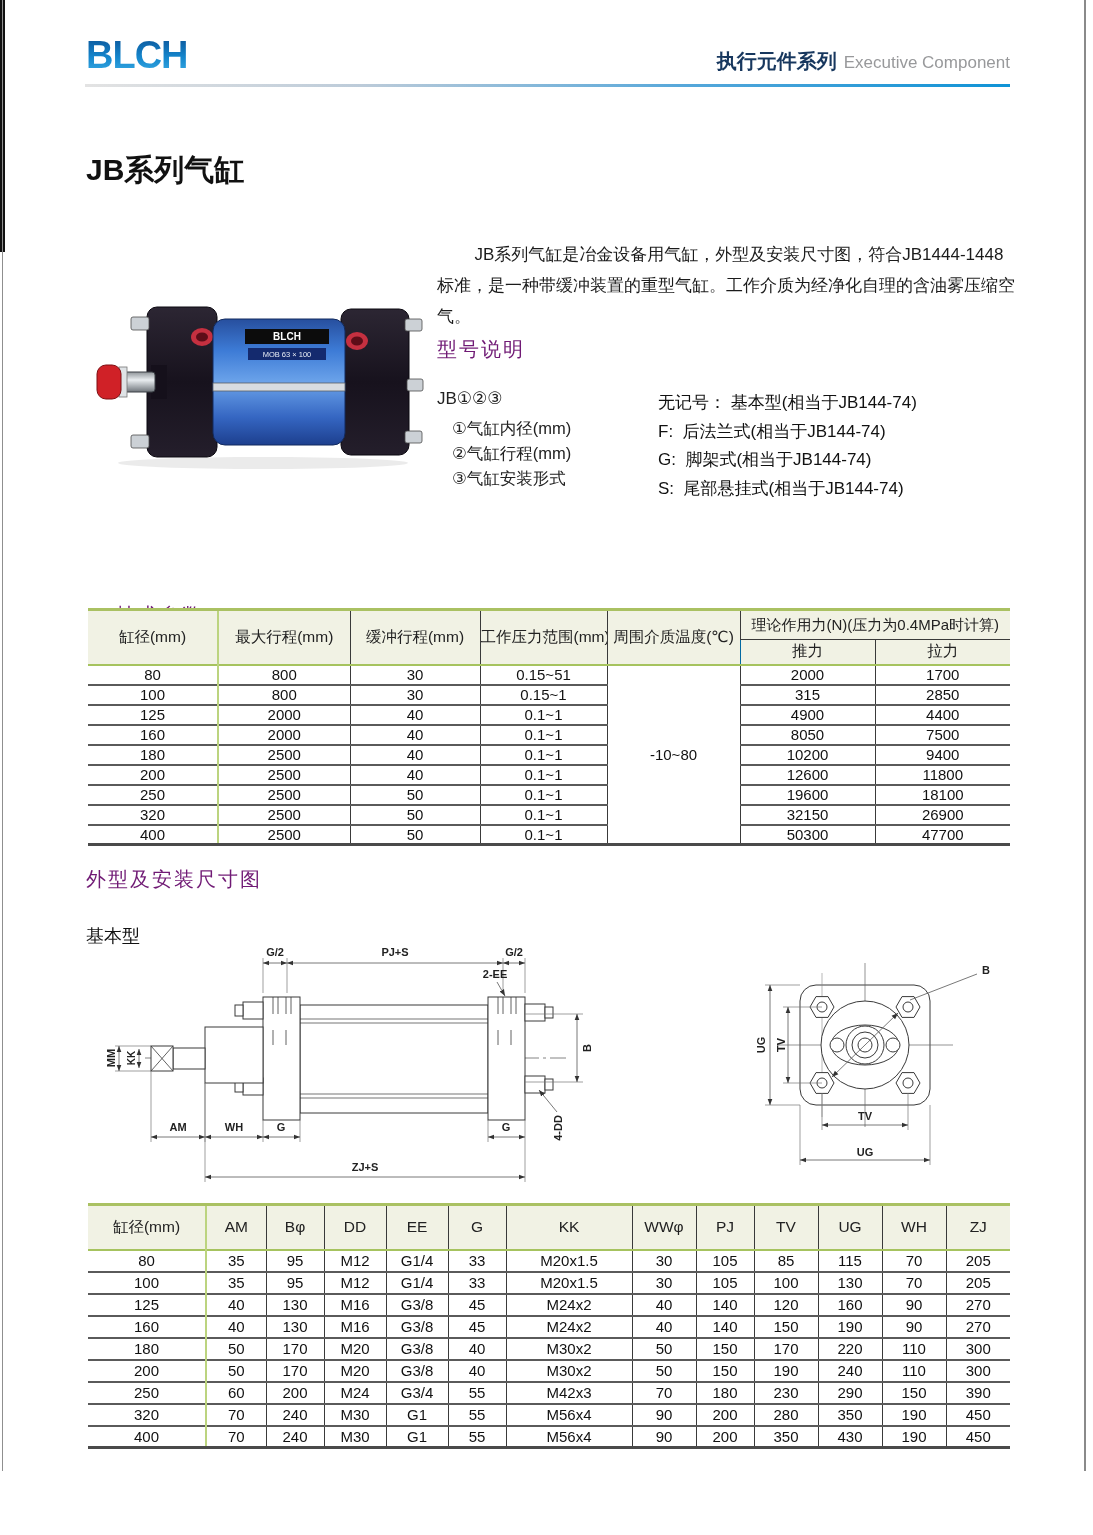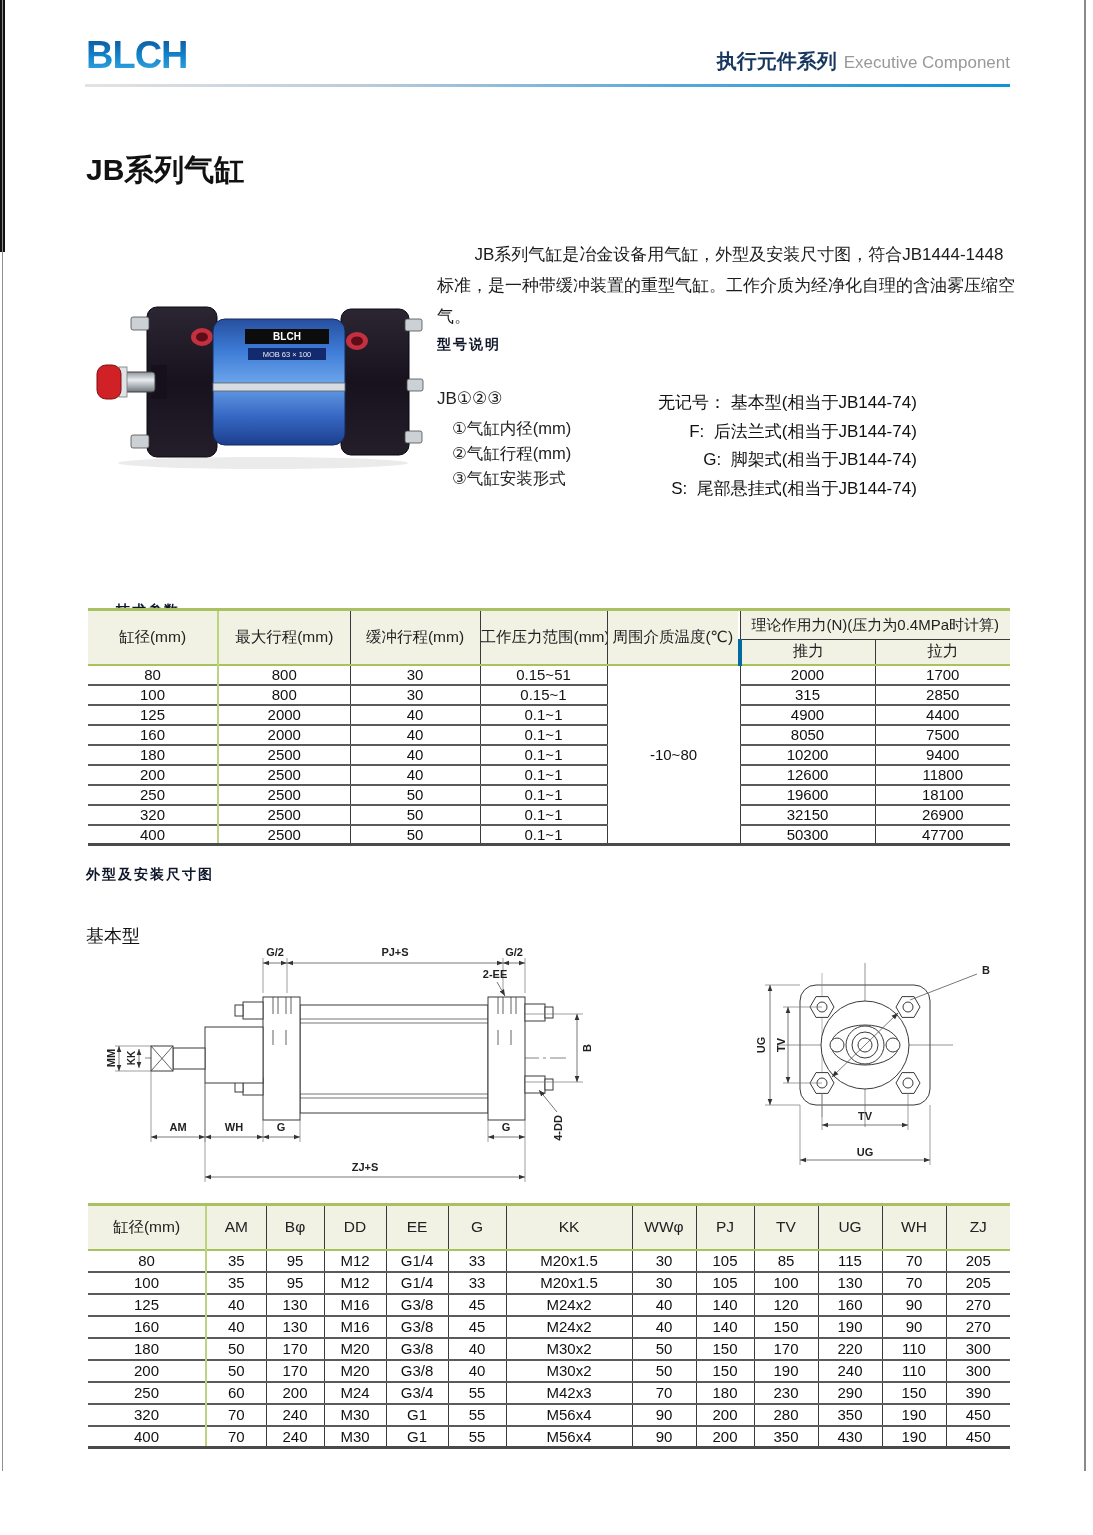--- a/index.html
+++ b/index.html
@@ -27,46 +27,46 @@
 
   .page-title{position:absolute;left:86px;top:150px;font-size:30px;color:#111;}
   .page-title .tb{font-weight:800;}
   .page-title .tr{font-weight:700;}
 
   .intro{position:absolute;left:437px;top:240px;width:578px;font-size:17px;line-height:1.82;
     text-indent:2.2em;color:#1b1b1b;}
 
   .product{position:absolute;left:95px;top:293px;width:335px;height:180px;}
 
-  .sec-heading{position:absolute;font-size:14px;color:#0f172a;letter-spacing:2px;font-weight:bold;}
+  .sec-heading{position:absolute;font-size:20px;color:#701a75;letter-spacing:2px;}
   .h-model{left:437px;top:336px;}
   .h-tech{left:86px;top:602px;margin-left:30px;}
   .h-dim{left:86px;top:866px;text-align:center;}
 
   .model-code{position:absolute;left:437px;top:388px;font-size:17px;color:#222;}
   .model-items{position:absolute;left:452px;top:416px;font-size:16.5px;line-height:25px;color:#222;}
-  .mount-options{position:absolute;left:658px;top:389px;font-size:17px;line-height:28.6px;color:#111;text-align:right;}
+  .mount-options{position:absolute;left:658px;top:389px;font-size:17px;line-height:28.6px;color:#111;}
   .mount-options div{white-space:pre;}
 
   .variant-label{position:absolute;left:86px;top:924px;font-size:18px;color:#111;}
 
   
   table{border-collapse:collapse;table-layout:fixed;position:absolute;background:#fff;}
   th,td{text-align:center;padding:0;overflow:hidden;white-space:nowrap;}
   thead th{background:#f1f2e4;font-weight:normal;font-size:15.5px;color:#222;}
   tbody td{font-size:15px;color:#111;}
   .t1{left:88px;top:608px;width:922px;border-top:3px solid #aac162;border-bottom:3px solid #4a4a4a;}
   .t1 thead{border-bottom:2.5px solid #a6c35e;}
   .t1 thead tr:first-child{height:30px;}
   .t1 thead tr:nth-child(2){height:25px;}
   .t1 tbody tr{height:20px;}
   .t1 tbody tr + tr{border-top:2px solid #5a5a5a;}
   .t1 th,.t1 td{border-left:1px solid #3a3a3a;}
   .t1 th:first-child,.t1 td:first-child{border-left:0;}
-  .t1 thead tr:nth-child(2) th:first-child{border-left:4px solid #0369a1;}
+  .t1 thead tr:nth-child(2) th:first-child{border-left:1px solid #0369a1;}
   .t1 thead tr:first-child th:nth-child(2),
   .t1 tbody td:nth-child(2){border-left:2px solid #bcd47f;}
   .t1 thead tr:first-child th.force{border-bottom:1.5px solid #3a3a3a;font-size:15px;}
 
   .t2{left:88px;top:1203px;width:922px;border-top:3px solid #aac162;border-bottom:3px solid #4a4a4a;}
   .t2 thead{border-bottom:2.5px solid #a6c35e;}
   .t2 thead tr{height:45px;}
   .t2 tbody tr{height:22px;}
   .t2 tbody tr + tr{border-top:2px solid #5a5a5a;}
   .t2 th,.t2 td{border-left:1px solid #3a3a3a;}

